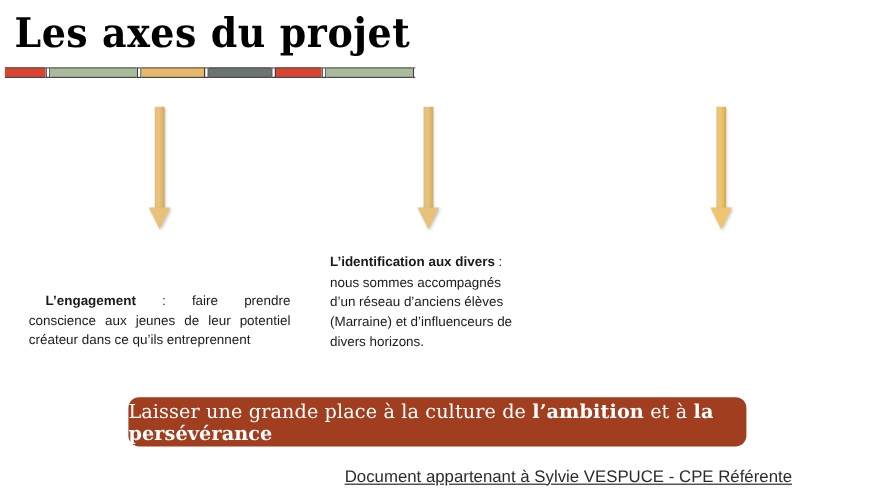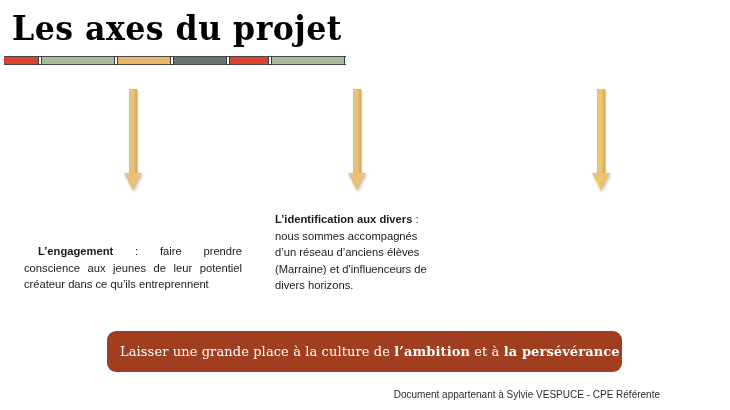--- a/index.html
+++ b/index.html
@@ -106,36 +106,36 @@
     left: 107px;
     top: 331px;
     width: 515px;
     height: 41px;
     background: #a03e1f;
     border-radius: 9px;
     display: flex;
     align-items: center;
   }
   .banner-text {
-    padding-left: 13px;
     color: #ffffff;
     font-family: "DejaVu Serif", "Liberation Serif", serif;
-    font-size: 13px;
+    font-size: 16px;
     letter-spacing: 0.1px;
   }
   .banner-text b { font-weight: bold; }
 
   
   .footer {
     position: absolute;
     right: 12px;
     top: 389px;
-    font-size: 10px;
+    font-size: 14px;
     color: #2b2b2b;
     white-space: nowrap;
+    text-decoration: underline;
   }
 </style>
 </head>
 <body>
 
 <div id="slide">
 
   <div class="slide-title">Les axes du projet</div>
 
   <div class="title-rule">

